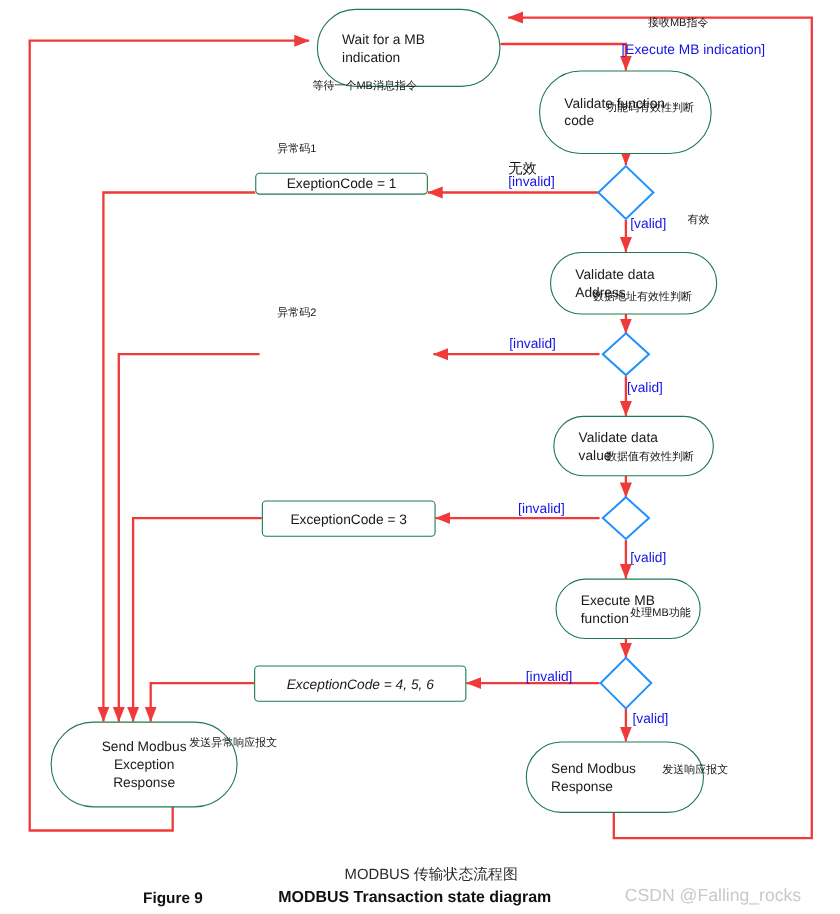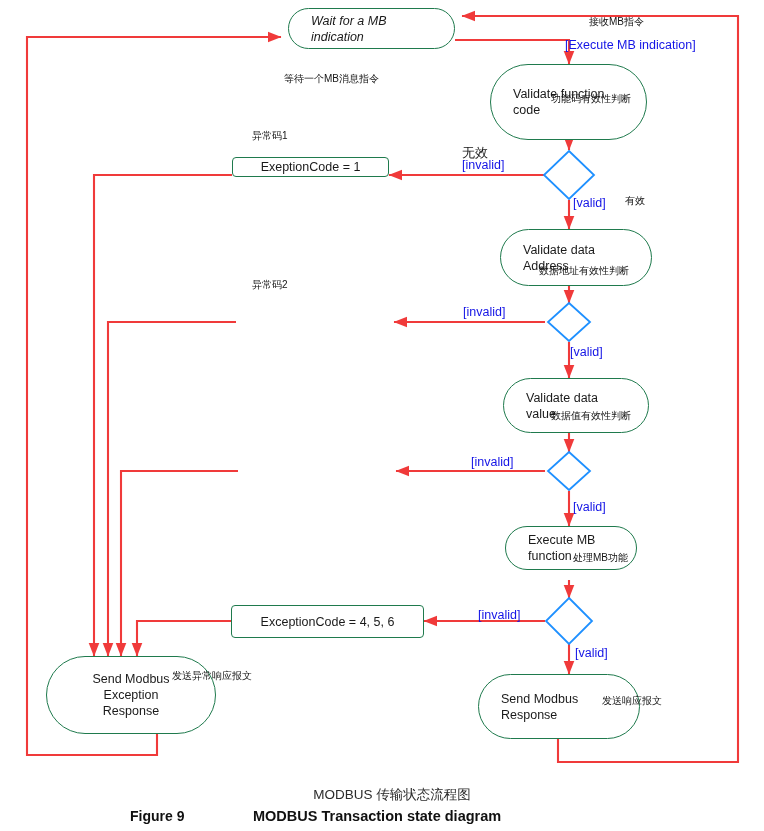--- a/index.html
+++ b/index.html
@@ -113,21 +113,21 @@
 
       <path d="M231,621 L137,621 L137,656" marker-end="url(#ar)"></path>
 
       <path d="M157,733 L157,755 L27,755 L27,37 L281,37" marker-end="url(#ar)"></path>
 
       <path d="M558,738 L558,762 L738,762 L738,16 L462,16" marker-end="url(#ar)"></path>
 
     </g>
   </svg>
 
-  <div class="node stadium" style="left:288px;top:8px;width:167px;height:41px;font-style:italic;">
+  <div class="node stadium" style="left:288px;top:8px;width:167px;height:71px;">
     <div class="txt txt-left">Wait for a MB
 indication</div>
   </div>
   <div class="lbl cn" style="left:284px;top:73px;">等待一个MB消息指令</div>
 
   <div class="node stadium" style="left:490px;top:64px;width:157px;height:76px;">
     <div class="txt txt-left">Validate function
 code</div>
   </div>
   <div class="lbl cn" style="left:551px;top:93px;">功能码有效性判断</div>
@@ -137,21 +137,21 @@
 Address</div>
   </div>
   <div class="lbl cn" style="left:539px;top:265px;">数据地址有效性判断</div>
 
   <div class="node stadium" style="left:503px;top:378px;width:146px;height:55px;">
     <div class="txt txt-left">Validate data
 value</div>
   </div>
   <div class="lbl cn" style="left:551px;top:410px;">数据值有效性判断</div>
 
-  <div class="node stadium" style="left:505px;top:526px;width:132px;height:44px;">
+  <div class="node stadium" style="left:505px;top:526px;width:132px;height:55px;">
     <div class="txt txt-left">Execute MB
 function</div>
   </div>
   <div class="lbl cn" style="left:573px;top:552px;">处理MB功能</div>
 
   <div class="node stadium" style="left:46px;top:656px;width:170px;height:78px;">
     <div class="txt txt-center">Send Modbus
 Exception
 Response</div>
   </div>
@@ -163,22 +163,25 @@
   </div>
   <div class="lbl cn" style="left:602px;top:695px;">发送响应报文</div>
 
   <div class="node rect" style="left:232px;top:157px;width:157px;height:20px;">
     <div class="txt txt-center">ExeptionCode = 1</div>
   </div>
   <div class="lbl cn" style="left:252px;top:130px;">异常码1</div>
 
   <div class="lbl cn" style="left:252px;top:279px;">异常码2</div>
 
-
-  <div class="node rect" style="left:231px;top:605px;width:193px;height:33px;">
+  <div class="node rect" style="left:238px;top:455px;width:158px;height:33px;">
+    <div class="txt txt-center">ExceptionCode = 3</div>
+  </div>
+
+  <div class="node rect" style="left:231px;top:605px;width:193px;height:33px;font-style:italic;">
     <div class="txt txt-center">ExceptionCode = 4, 5, 6</div>
   </div>
 
   <svg class="diamonds" style="position:absolute;left:0;top:0;width:764px;height:831px;pointer-events:none;" viewBox="0 0 764 831">
     <g fill="#ffffff" stroke="#1e90ff" stroke-width="1.8">
       <path d="M569,151 L594,175 L569,199 L544,175 z"></path>
       <path d="M569,303 L590,322 L569,341 L548,322 z"></path>
       <path d="M569,452 L590,471 L569,490 L548,471 z"></path>
       <path d="M569,598 L592,621 L569,644 L546,621 z"></path>
     </g>
@@ -197,14 +200,15 @@
 
   <div class="lbl blue" style="left:471px;top:455px;">[invalid]</div>
   <div class="lbl blue" style="left:573px;top:500px;">[valid]</div>
 
   <div class="lbl blue" style="left:478px;top:608px;">[invalid]</div>
   <div class="lbl blue" style="left:575px;top:646px;">[valid]</div>
 
   <div class="cap-cn">MODBUS 传输状态流程图</div>
   <div class="cap-fig">Figure 9</div>
   <div class="cap-title">MODBUS Transaction state diagram</div>
+  <div class="watermark">CSDN @Falling_rocks</div>
 
 </div>
 
 </body></html>

